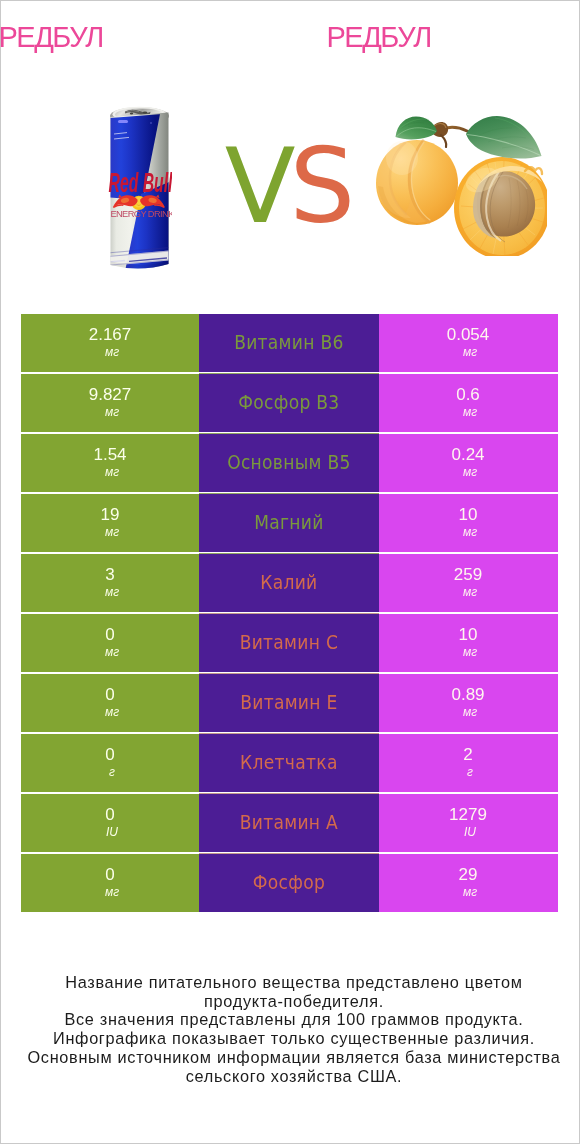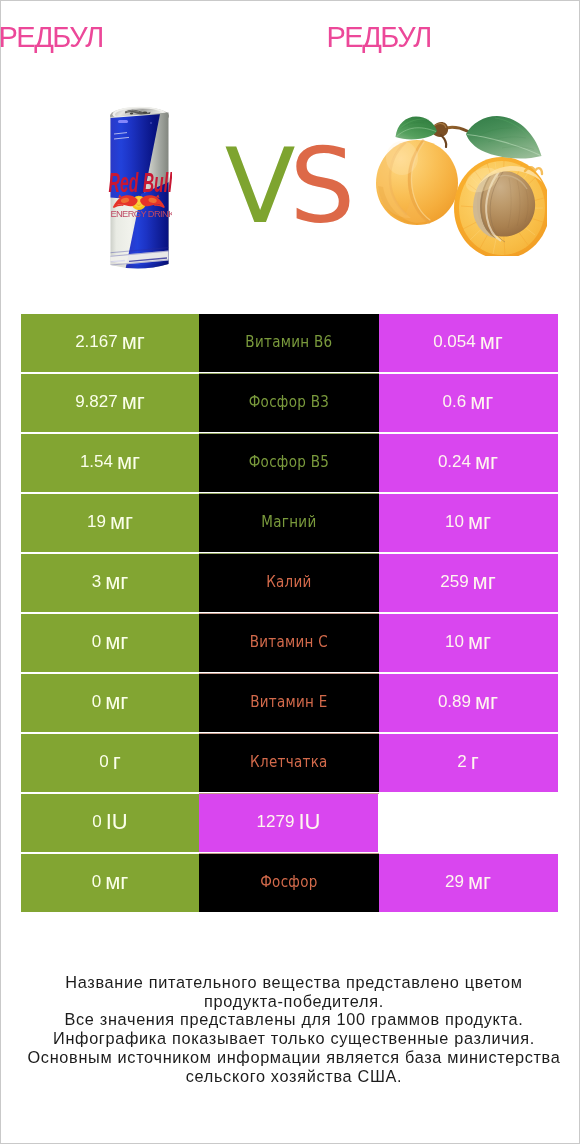--- a/index.html
+++ b/index.html
@@ -21,36 +21,36 @@
   .vs{position:absolute;left:0;top:135px;width:580px;text-align:center;
       font-size:103.5px;line-height:103.5px;font-weight:400;letter-spacing:-6px;text-indent:-6px;
       font-family:"DejaVu Sans",sans-serif;}
   .vs .v{color:#7ea42f;}
   .vs .s{color:#dd6948;}
 
   
   .table{position:absolute;left:21px;top:313.8px;width:537px;}
   .row{position:relative;height:58.5px;margin-bottom:1.5px;display:flex;}
   .cell{height:58.5px;display:flex;align-items:center;justify-content:center;
-        box-sizing:border-box;padding-bottom:2px;}
+        box-sizing:border-box;padding-bottom:2px;flex-direction:column;}
   .cleft{width:178px;color:#fbffea;font-size:17px;}
-  .cmid{width:179.5px;font-size:15px;background:#000000;position:relative;
+  .cmid{width:179.5px;font-size:19px;background:#4c1d95;position:relative;
         font-family:"DejaVu Sans Condensed","DejaVu Sans",sans-serif;letter-spacing:0.3px;}
   .cright{width:179px;color:#fff6ef;font-size:17px;}
   .row.w-left .cleft{background:#82a532;}
   .row.w-left .cright{background:#d946ef;}
   .row.w-right .cleft{background:#82a532;}
   .row.w-right .cright{background:#d946ef;}
   .row.w-left .cmid{color:#7a9a3c;}
   .row.w-left .divider{background:#93a562;}
   .row.w-right .cmid{color:#d36a4b;}
   .row.w-right .divider{background:#c49a8c;}
   .divider{position:absolute;left:178px;width:179.5px;top:59.2px;height:1px;}
   .row:last-child .divider{display:none;}
-  .unit{font-size:22px;margin-left:4px;}
+  .unit{font-size:12px;margin-left:4px;font-style:italic;}
   .lbl{text-indent:0.3px;}
 
   
   .footer{position:absolute;left:4px;top:972.6px;width:580px;text-align:center;
           font-size:16.3px;line-height:18.9px;letter-spacing:0.68px;color:#1c1c1c;}
 </style>
 </head>
 <body>
 
 <div class="page">
@@ -319,21 +319,21 @@
           <span>0.6</span>
           <span class="unit">мг</span>
         </div>
       </div>
       <div class="row w-left">
         <div class="cell cleft">
           <span>1.54</span>
           <span class="unit">мг</span>
         </div>
         <div class="cell cmid">
-          <span class="lbl">Фосфор B5</span>
+          <span class="lbl">Основным B5</span>
         </div>
         <div class="divider"></div>
         <div class="cell cright">
           <span>0.24</span>
           <span class="unit">мг</span>
         </div>
       </div>
       <div class="row w-left">
         <div class="cell cleft">
           <span>19</span>
@@ -401,20 +401,23 @@
         <div class="divider"></div>
         <div class="cell cright">
           <span>2</span>
           <span class="unit">г</span>
         </div>
       </div>
       <div class="row w-right">
         <div class="cell cleft">
           <span>0</span>
           <span class="unit">IU</span>
+        </div>
+        <div class="cell cmid">
+          <span class="lbl">Витамин A</span>
         </div>
         <div class="divider"></div>
         <div class="cell cright">
           <span>1279</span>
           <span class="unit">IU</span>
         </div>
       </div>
       <div class="row w-right">
         <div class="cell cleft">
           <span>0</span>

